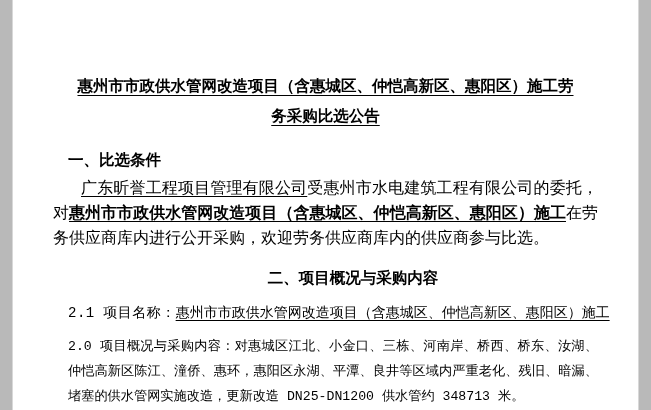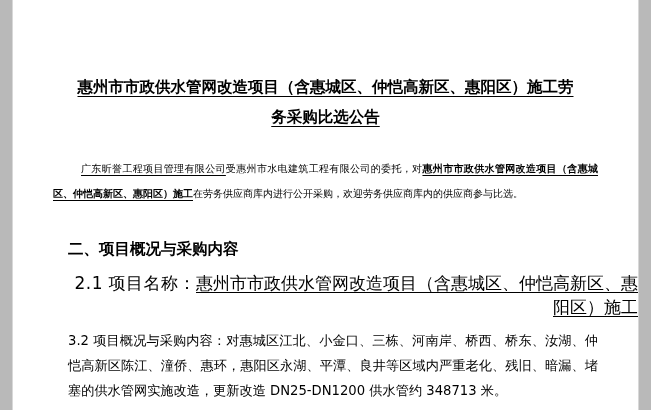--- a/index.html
+++ b/index.html
@@ -15,20 +15,21 @@
   }
   #page {
     position: absolute;
     left: 13px;
     top: 0;
     width: 625px;
     height: 410px;
     background: #ffffff;
     box-shadow: 0 0 0 1px #d8d8d8;
     overflow: hidden;
+    font-family: Liberation Mono, monospace;
   }
   .content {
     position: absolute;
     left: 0;
     top: 0;
     width: 625px;
     padding: 0;
   }
   .doc-title {
     margin: 72px 62px 0 62px;
@@ -43,47 +44,47 @@
     text-decoration-thickness: 1px;
   }
   .section-heading {
     margin: 16px 0 0 55px;
     font-size: 15.5px;
     font-weight: bold;
     color: #000;
     line-height: 26px;
   }
   .section-heading.second {
-    margin-top: 30px;
+    margin-top: 14px;
+    text-align: center;
   }
   .para {
-    margin: 24px 40px 0 40px;
-    font-size: 10px;
+    margin: 3px 40px 0 40px;
+    font-size: 16px;
     line-height: 25px;
     color: #000;
     text-align: justify;
     text-justify: inter-ideograph;
   }
   .para.indent {
     text-indent: 28px;
   }
   .u {
     text-decoration: underline;
     text-underline-offset: 3px;
     text-decoration-thickness: 1px;
   }
   .b {
     font-weight: bold;
   }
   .item {
     margin: 9px 0 0 55px;
-    font-size: 17px;
+    font-size: 14px;
     line-height: 24px;
     color: #000;
-    text-align: right;
   }
   .item .label {
     letter-spacing: 0.5px;
   }
   .item .value {
     text-decoration: underline;
     text-underline-offset: 3px;
     text-decoration-thickness: 1px;
   }
   .item-block {
@@ -96,32 +97,33 @@
   }
 </style>
 </head>
 <body>
 
 <div id="page">
   <div class="content">
 
     <div class="doc-title">惠州市市政供水管网改造项目（含惠城区、仲恺高新区、惠阳区）施工劳务采购比选公告</div>
 
+    <div class="section-heading">一、比选条件</div>
 
     <div class="para indent">
       <span class="u">广东昕誉工程项目管理有限公司</span><span>受惠州市水电建筑工程有限公司的委托，对</span><span class="u b">惠州市市政供水管网改造项目（含惠城区、仲恺高新区、惠阳区）施工</span><span>在劳务供应商库内进行公开采购，欢迎劳务供应商库内的供应商参与比选。</span>
     </div>
 
     <div class="section-heading second">二、项目概况与采购内容</div>
 
     <div class="item">
       <span class="label">2.1</span>
       <span class="label">项目名称：</span><span class="value">惠州市市政供水管网改造项目（含惠城区、仲恺高新区、惠阳区）施工</span>
     </div>
 
 
     <div class="item-block">
-      <span class="label">3.2</span>
+      <span class="label">2.0</span>
       <span class="label">项目概况与采购内容：</span><span class="value">对惠城区江北、小金口、三栋、河南岸、桥西、桥东、汝湖、仲恺高新区陈江、潼侨、惠环，惠阳区永湖、平潭、良井等区域内严重老化、残旧、暗漏、堵塞的供水管网实施改造，更新改造 DN25-DN1200 供水管约 348713 米。</span>
     </div>
 
   </div>
 </div>
 
 </body></html>

